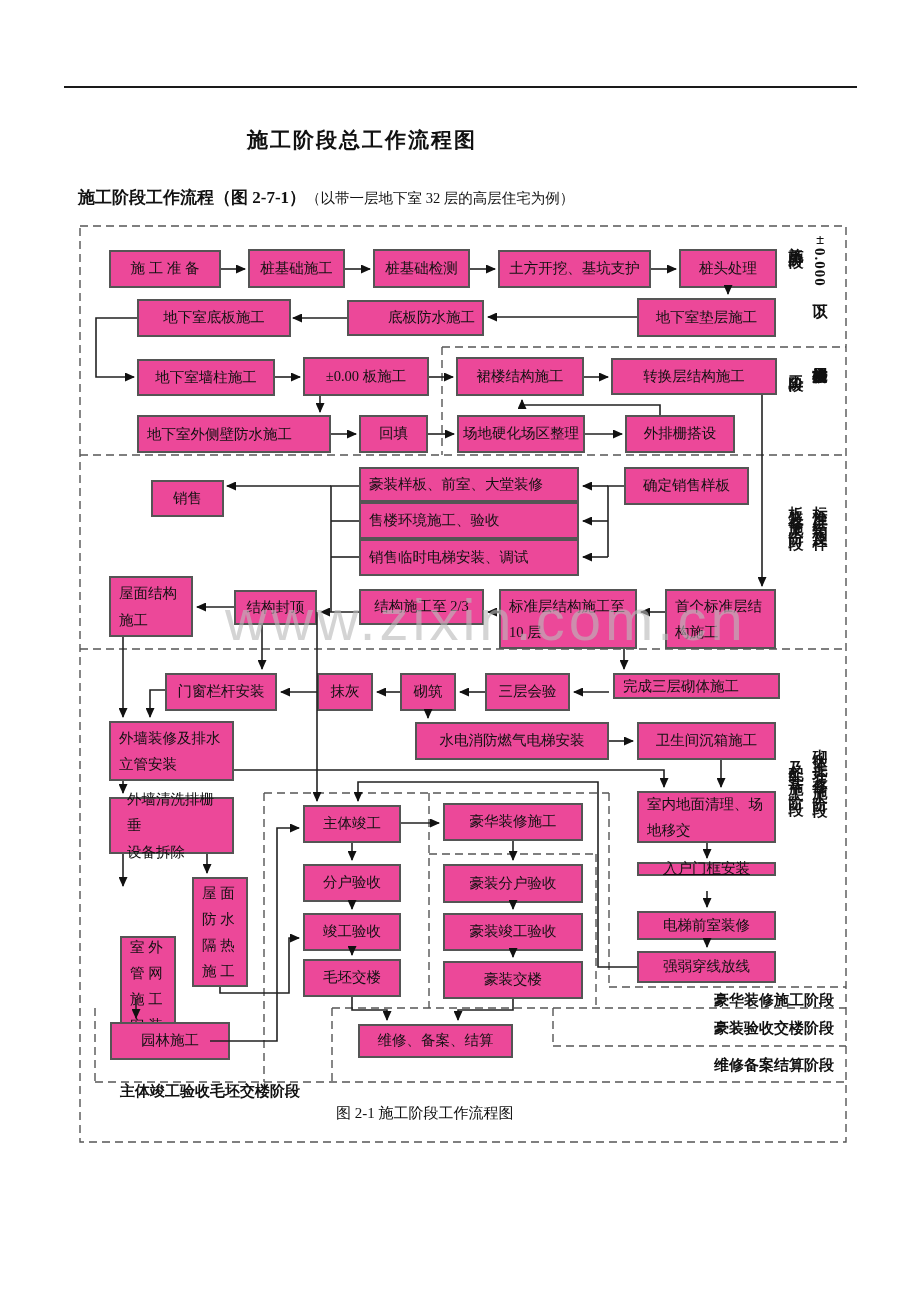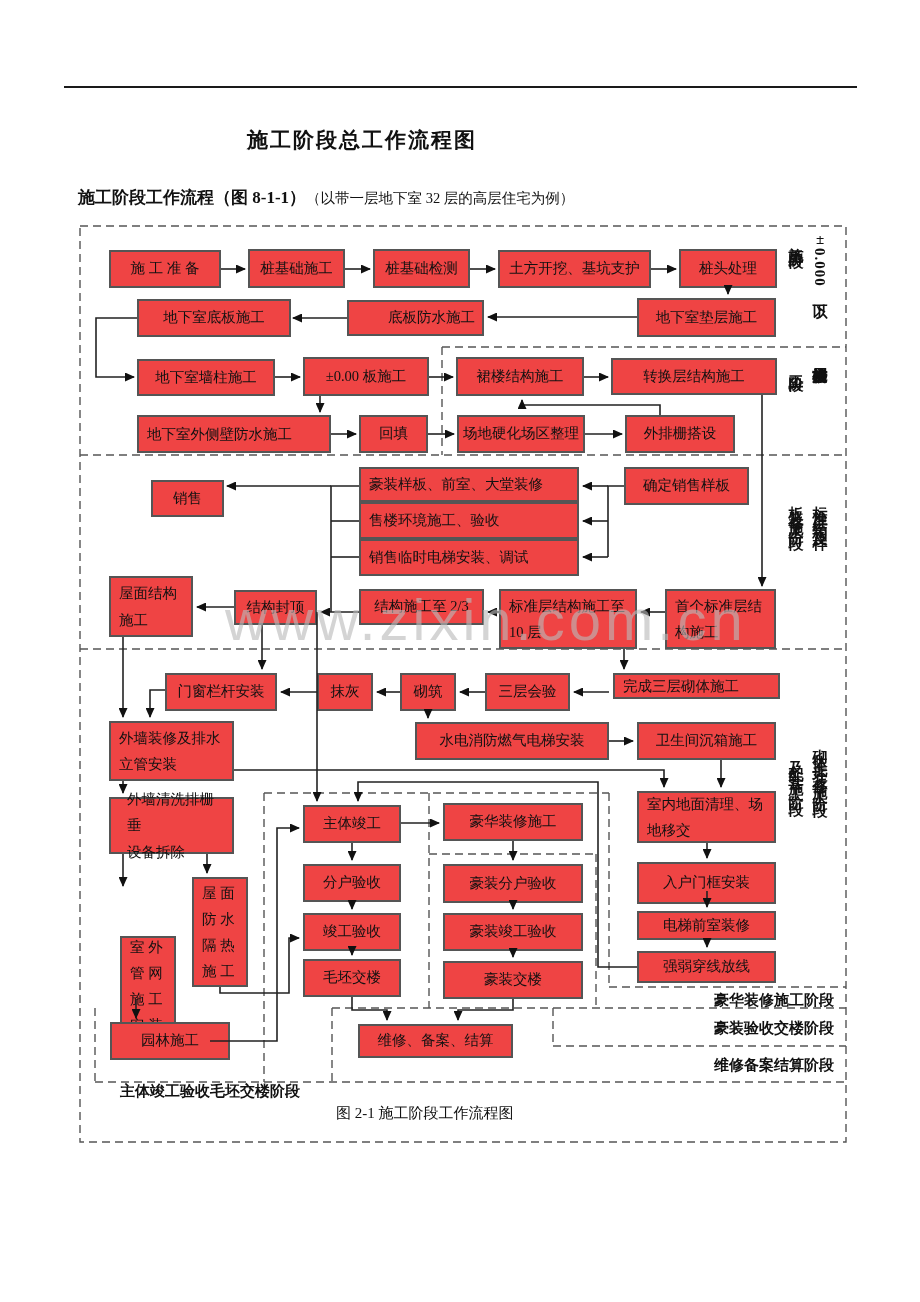--- a/index.html
+++ b/index.html
@@ -6,39 +6,39 @@
   .page{position:relative;width:920px;height:1302px;background:#fff;overflow:hidden;
         font-family:"Liberation Serif","DejaVu Serif",serif;color:#111;}
   .toprule{position:absolute;left:64px;top:86px;width:793px;height:2px;background:#1a1a1a;}
   .title{position:absolute;left:247px;top:126px;font-size:21px;font-weight:bold;letter-spacing:2px;}
   .subtitle{position:absolute;left:78px;top:186px;white-space:nowrap;}
   .sub-b{font-size:17px;font-weight:bold;}
   .sub-n{font-size:14.5px;}
   #flow-svg{position:absolute;left:0;top:0;z-index:3;pointer-events:none;}
   .ln{stroke:#222;stroke-width:1.6;fill:none;}
   .dash{stroke:#555;stroke-width:1.4;fill:none;stroke-dasharray:8 5;}
-  .box{position:absolute;background:#ef4444;border:2px solid #555;box-sizing:border-box;
+  .box{position:absolute;background:#ec4899;border:2px solid #555;box-sizing:border-box;
        display:flex;flex-direction:column;justify-content:center;align-items:center;
        font-size:14.5px;line-height:1.35;text-align:center;z-index:2;white-space:pre-line;}
   .box.ml{align-items:flex-start;text-align:left;padding:2px 8px;line-height:1.8;}
   .vlabel{position:absolute;writing-mode:vertical-rl;text-orientation:mixed;
           font-weight:bold;font-size:15px;z-index:2;}
   .hlabel{position:absolute;font-weight:bold;font-size:15px;z-index:2;white-space:nowrap;}
   .caption{position:absolute;left:336px;top:1104px;font-size:15px;z-index:2;white-space:nowrap;}
   .watermark{position:absolute;left:225px;top:586px;font-size:58px;letter-spacing:4px;
              color:rgba(185,185,185,0.62);z-index:5;pointer-events:none;white-space:nowrap;
              font-family:"Liberation Sans","DejaVu Sans",sans-serif;}
 </style>
 </head>
 <body>
 
 <div class="page">
   <div class="toprule"></div>
   <div class="title">施工阶段总工作流程图</div>
-  <div class="subtitle"><span class="sub-b">施工阶段工作流程（图 8-1-1）</span><span class="sub-n">（以带一层地下室 32 层的高层住宅为例）</span></div>
+  <div class="subtitle"><span class="sub-b">施工阶段工作流程（图 2-7-1）</span><span class="sub-n">（以带一层地下室 32 层的高层住宅为例）</span></div>
 
   <svg id="flow-svg" width="920" height="1302" viewBox="0 0 920 1302">
     <defs>
       <marker id="arr" markerWidth="10" markerHeight="9" refX="9" refY="4.5" orient="auto" markerUnits="userSpaceOnUse">
         <path d="M0,0 L10,4.5 L0,9 Z" fill="#111"></path>
       </marker>
     </defs>
   <path d="M80,226 H846 V1142 H80 Z" class="dash"></path>
       <path d="M442,347 H846" class="dash"></path>
       <path d="M442,347 V455" class="dash"></path>
@@ -172,21 +172,21 @@
       <div class="box" style="left: 303px; top: 805px; width: 98px; height: 38px;">主体竣工</div>
       <div class="box" style="left: 443px; top: 803px; width: 140px; height: 38px;">豪华装修施工</div>
       <div class="box" style="left: 303px; top: 864px; width: 98px; height: 38px;">分户验收</div>
       <div class="box" style="left: 443px; top: 864px; width: 140px; height: 39px;">豪装分户验收</div>
       <div class="box" style="left: 303px; top: 913px; width: 98px; height: 38px;">竣工验收</div>
       <div class="box" style="left: 443px; top: 913px; width: 140px; height: 38px;">豪装竣工验收</div>
       <div class="box" style="left: 303px; top: 959px; width: 98px; height: 38px;">毛坯交楼</div>
       <div class="box" style="left: 443px; top: 961px; width: 140px; height: 38px;">豪装交楼</div>
       <div class="box ml" style="left: 637px; top: 791px; width: 139px; height: 52px;">室内地面清理、场
 地移交</div>
-      <div class="box" style="left: 637px; top: 862px; width: 139px; height: 42px;">入户门框安装</div>
+      <div class="box" style="left: 637px; top: 862px; width: 139px; height: 14px; text-decoration: underline;">入户门框安装</div>
       <div class="box" style="left: 637px; top: 911px; width: 139px; height: 29px;">电梯前室装修</div>
       <div class="box" style="left: 637px; top: 951px; width: 139px; height: 32px;">强弱穿线放线</div>
       <div class="box" style="left: 110px; top: 1022px; width: 120px; height: 38px;">园林施工</div>
       <div class="box" style="left: 358px; top: 1024px; width: 155px; height: 34px;">维修、备案、结算</div>
     </div>
 
   <div class="vlabel" style="left:786px;top:236px;letter-spacing:2px;">施工阶段</div>
   <div class="vlabel" style="left:810px;top:231px;letter-spacing:1px;">±0.000 以下</div>
   <div class="vlabel" style="left:786px;top:363px;letter-spacing:1px;">工阶段</div>
   <div class="vlabel" style="left:810px;top:356px;letter-spacing:0px;">裙楼转换层施</div>

